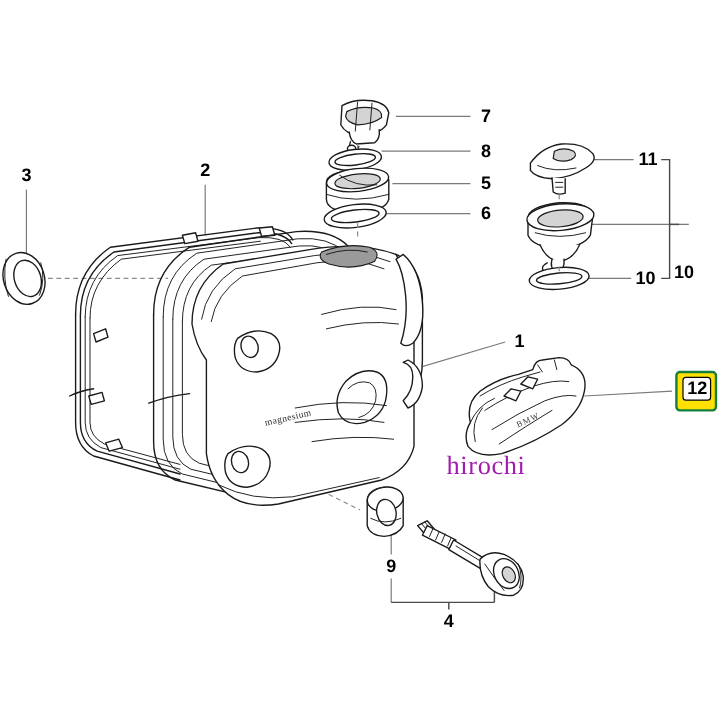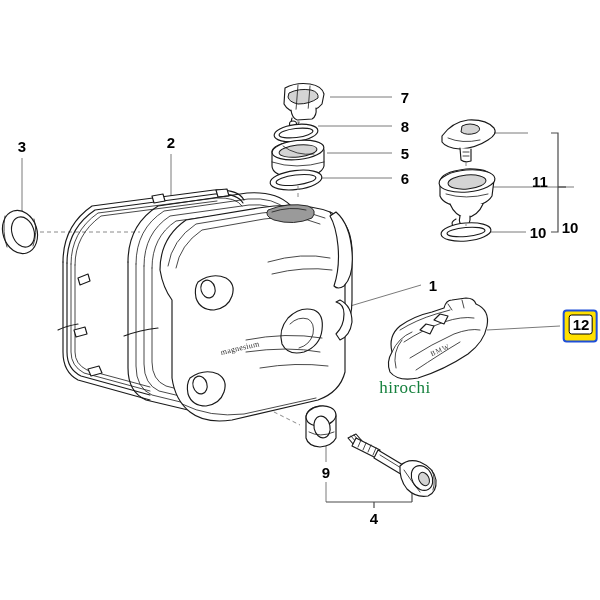--- a/index.html
+++ b/index.html
@@ -27,40 +27,40 @@
     font-family: "Liberation Sans", sans-serif;
     font-weight: bold;
     font-size: 15px;
     color: #000000;
     line-height: 1;
     white-space: nowrap;
     transform: translate(-50%, -50%);
   }
   .callout.hl {
     background: #ffe000;
-    border: 2px solid #1d4ed8;
+    border: 2px solid #15803d;
     border-radius: 4px;
     padding: 3px 3px 4px 4px;
     box-sizing: border-box;
   }
   .callout.hl .num {
     display: inline-block;
     background: #ffffff;
     border: 1px solid #000000;
     border-radius: 3px;
     padding: 1px 2px 2px 3px;
     font-size: 15px;
     line-height: 1;
     overflow: hidden;
   }
   .wm {
     position: absolute;
     font-family: "Liberation Serif", serif;
-    font-size: 17px;
-    color: #15803d;
+    font-size: 22px;
+    color: #a21caf;
     letter-spacing: 0.5px;
     white-space: nowrap;
     transform: translate(-50%, -50%);
   }
   .cast-text {
     position: absolute;
     font-family: "Liberation Serif", serif;
     font-size: 8px;
     color: #2b2b2b;
     white-space: nowrap;
@@ -311,21 +311,21 @@
   <div class="cast-text" style="left:240px; top:348px;">magnesium</div>
 
   <div class="wm" style="left:405px; top:388px;">hirochi</div>
 
   <div class="callout" style="left:22px;  top:146px;">3</div>
   <div class="callout" style="left:171px; top:142px;">2</div>
   <div class="callout" style="left:405px; top:97px;">7</div>
   <div class="callout" style="left:405px; top:126px;">8</div>
   <div class="callout" style="left:405px; top:153px;">5</div>
   <div class="callout" style="left:405px; top:178px;">6</div>
-  <div class="callout" style="left:540px; top:133px;margin-top:48px;">11</div>
+  <div class="callout" style="left:540px; top:133px;">11</div>
   <div class="callout" style="left:570px; top:187px;margin-top:40px;">10</div>
   <div class="callout" style="left:538px; top:232px;">10</div>
   <div class="callout" style="left:433px; top:285px;">1</div>
   <div class="callout hl" style="left:580px; top:326px;"><span class="num">12</span></div>
   <div class="callout" style="left:326px; top:472px;">9</div>
   <div class="callout" style="left:374px; top:518px;">4</div>
 
 </div>
 
 </body></html>

